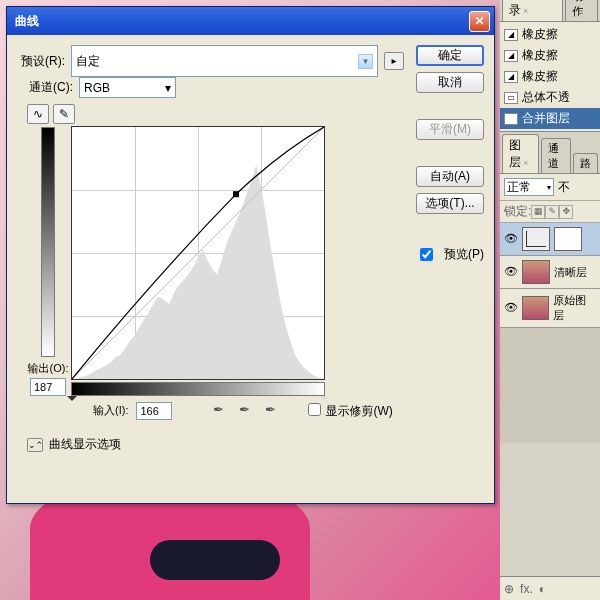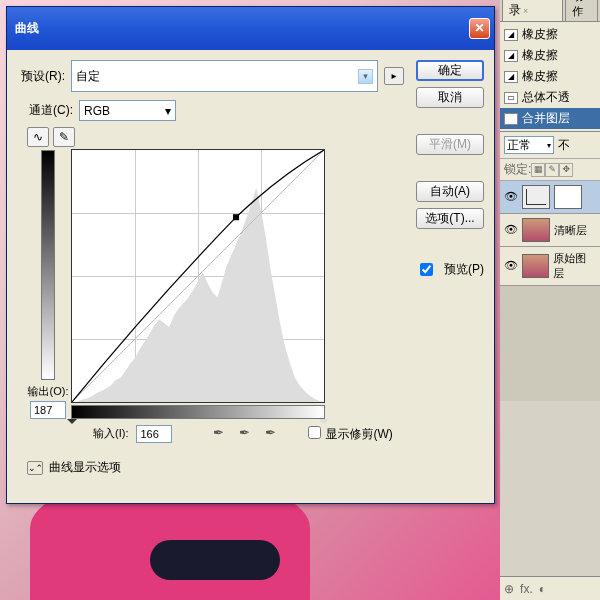--- a/index.html
+++ b/index.html
@@ -1,27 +1,27 @@
 <!DOCTYPE html>
 <html><head>
 <meta charset="utf-8">
 <style>
 *{box-sizing:border-box;margin:0;padding:0;font-family:"Microsoft YaHei",SimSun,sans-serif;font-size:12px}
 body{background:#f5e5e8;width:600px;height:600px;overflow:hidden;position:relative}
 .bg-photo{position:absolute;inset:0;background:linear-gradient(135deg,#f8d4dc 0%,#e8c4cc 30%,#d896a8 60%,#e74a8a 100%)}
 .bg-photo::before{content:"";position:absolute;bottom:0;left:30px;width:280px;height:120px;background:#e03a7a;border-radius:40% 40% 0 0}
 .bg-photo::after{content:"";position:absolute;bottom:20px;left:150px;width:130px;height:40px;background:#1a1a2e;border-radius:20px}
 .dialog{position:absolute;left:6px;top:6px;width:489px;height:498px;background:#ece9d8;border:1px solid #0a246a;box-shadow:2px 2px 4px rgba(0,0,0,.3)}
-.titlebar{height:43px;background:linear-gradient(#3a6ee0,#2157d6 50%,#1846c8);display:flex;align-items:center;padding:0 4px;color:#fff;font-weight:bold}
+.titlebar{height:28px;background:linear-gradient(#3a6ee0,#2157d6 50%,#1846c8);display:flex;align-items:center;padding:0 4px;color:#fff;font-weight:bold}
 .titlebar .title{flex:1;padding-left:4px}
 .close-btn{width:21px;height:21px;background:linear-gradient(#f5a191,#d6461a);border:1px solid #fff;border-radius:3px;color:#fff;font-weight:bold;text-align:center;line-height:18px;cursor:pointer}
 .dlg-body{padding:10px 10px 10px 14px;display:flex;gap:8px}
 .left-col{flex:1}
 .right-col{width:72px;display:flex;flex-direction:column;gap:6px;align-items:flex-end}
-.row{display:flex;align-items:center;gap:6px;margin-bottom:8px}
+.row{display:flex;align-items:center;gap:6px;}
 .label{color:#000}
 .combo{height:32px;border:1px solid #7f9db9;background:#fff;display:flex;align-items:center;padding:0 4px;flex:1}
 .combo .arrow{width:15px;height:15px;background:linear-gradient(#e3f1fb,#b0d8f5);border:1px solid #abc5de;margin-left:auto;text-align:center;line-height:12px;font-size:9px;color:#4d6a87}
 .popup-btn{width:20px;height:18px;border:1px solid #888;background:#eee;font-size:10px;text-align:center;line-height:15px;border-radius:2px}
 .channel-row{display:flex;align-items:center;gap:6px;margin-bottom:6px;margin-left:8px}
 .ch-combo{width:97px;height:21px;border:1px solid #7f9db9;background:#fff;display:flex;align-items:center;padding:0 4px}
 .tool-row{display:flex;gap:4px;margin-left:6px;margin-bottom:2px}
 .tool-btn{width:22px;height:20px;border:1px solid #888;background:#f4f4f4;border-radius:2px;text-align:center;line-height:18px;font-size:12px}
 .curve-area{display:flex;gap:2px;margin-left:6px}
 .out-col{width:42px;display:flex;flex-direction:column;justify-content:flex-end;align-items:center}
@@ -99,20 +99,25 @@
     <div class="hist-item">
         <span class="hico">▭</span>
         <span>总体不透</span>
       </div>
     <div class="hist-item sel">
         <span class="hico">▤</span>
         <span>合并图层</span>
       </div>
   </div>
 
+  <div class="p-tabs" style="margin-top:20px">
+    <div class="p-tab active"><span>图层</span><span class="x">×</span></div>
+    <div class="p-tab">通道</div>
+    <div class="p-tab">路</div>
+  </div>
   <div class="layers-head">
     <div class="blend-combo">
         <span>正常</span>
         <span style="margin-left:auto;font-size:8px">▾</span>
       </div>
     <span>不</span>
   </div>
   <div class="lock-row">
     <span>锁定:</span>
     <span class="lock-ico">▦</span>

